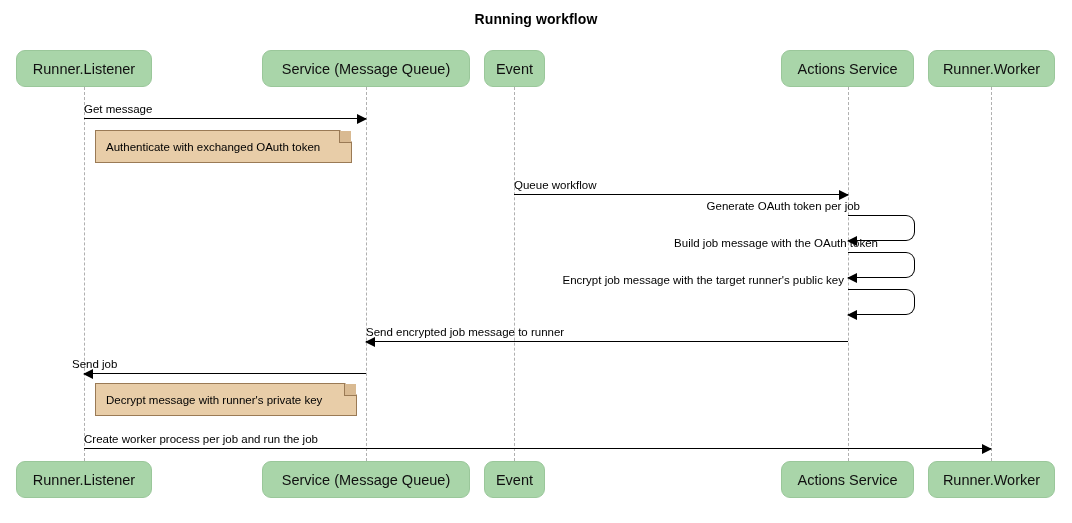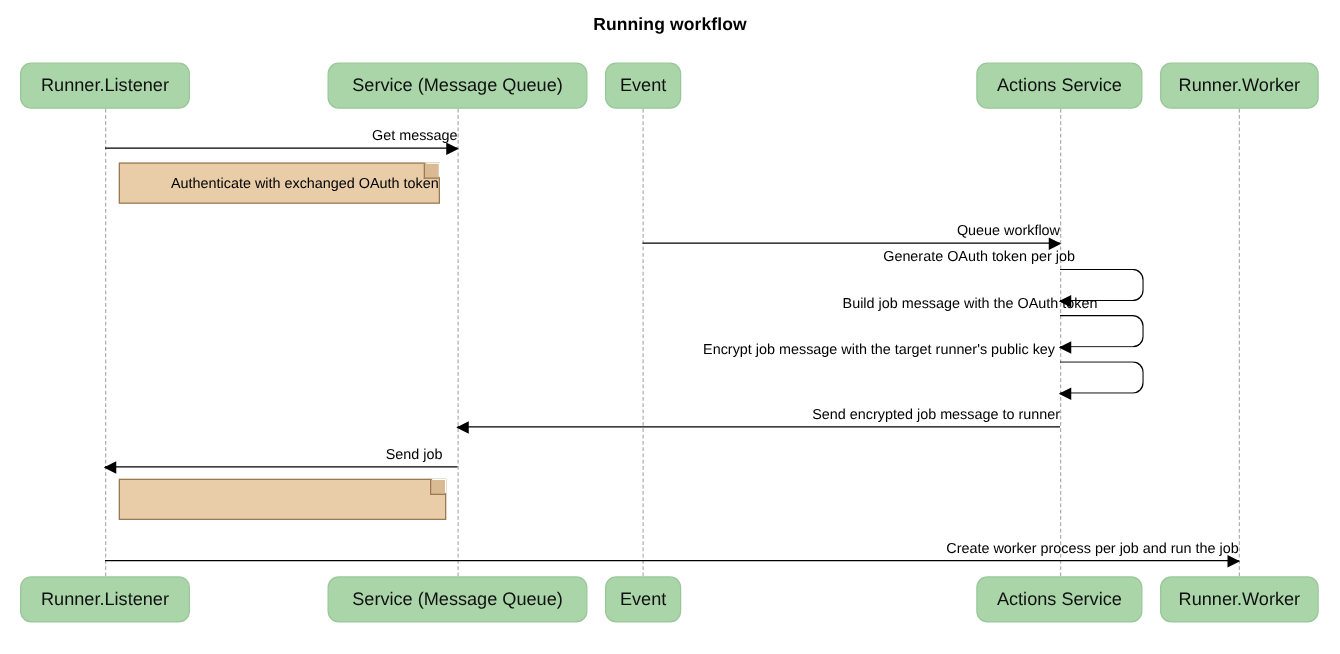--- a/index.html
+++ b/index.html
@@ -22,37 +22,36 @@
     display:flex;align-items:center;justify-content:center;
     white-space:nowrap;
   }
 
   
   .msg{position:absolute;height:0;border-top:1.4px solid #000;}
   .head-r,.head-l{position:absolute;width:0;height:0;}
   .head-r{border-top:5px solid transparent;border-bottom:5px solid transparent;border-left:10px solid #000;}
   .head-l{border-top:5px solid transparent;border-bottom:5px solid transparent;border-right:10px solid #000;}
   .msg-label{
-    position:absolute;font-size:11.5px;color:#000;white-space:nowrap;text-align:right;
+    position:absolute;font-size:11.5px;color:#000;white-space:nowrap;text-align:left;
   }
   .msg-label.right-al{text-align:right;}
 
   
   .selfloop{position:absolute;box-sizing:border-box;
     border:1.4px solid #000;border-left:none;
     border-top-right-radius:9px;border-bottom-right-radius:9px;}
 
   
   .note{
     position:absolute;box-sizing:border-box;
     background:#e8cda8;border:1px solid #9a7a55;
     font-size:11.5px;color:#000;
     display:flex;align-items:center;
     padding-left:10px;
-    justify-content:flex-end;
   }
   .note-fold{
     position:absolute;top:0;right:0;width:11px;height:11px;
     background:#d9ba92;
     border-left:1px solid #9a7a55;border-bottom:1px solid #9a7a55;
   }
   .note-fold2{
     position:absolute;top:-1px;right:-1px;width:0;height:0;
     border-left:12px solid transparent;border-top:12px solid #ffffff;
   }
@@ -112,20 +111,21 @@
       <div class="head-r" style="left: 982px; top: 444px;"></div>
       <div class="msg-label" style="left: 84px; width: 907px; top: 433px;">Create worker process per job and run the job</div>
     </div>
   <div id="notes">
       <div class="note" style="left: 95px; top: 130px; width: 257px; height: 33px;">
         <span>Authenticate with exchanged OAuth token</span>
         <div class="note-fold2"></div>
         <div class="note-fold"></div>
       </div>
       <div class="note" style="left: 95px; top: 383px; width: 262px; height: 33px;">
+        <span>Decrypt message with runner's private key</span>
         <div class="note-fold2"></div>
         <div class="note-fold"></div>
       </div>
     </div>
   <div id="actors-bottom">
       <div class="actor" style="left: 16px; top: 461px; width: 136px; height: 37px;">
         <span>Runner.Listener</span>
       </div>
       <div class="actor" style="left: 262px; top: 461px; width: 208px; height: 37px;">
         <span>Service (Message Queue)</span>

